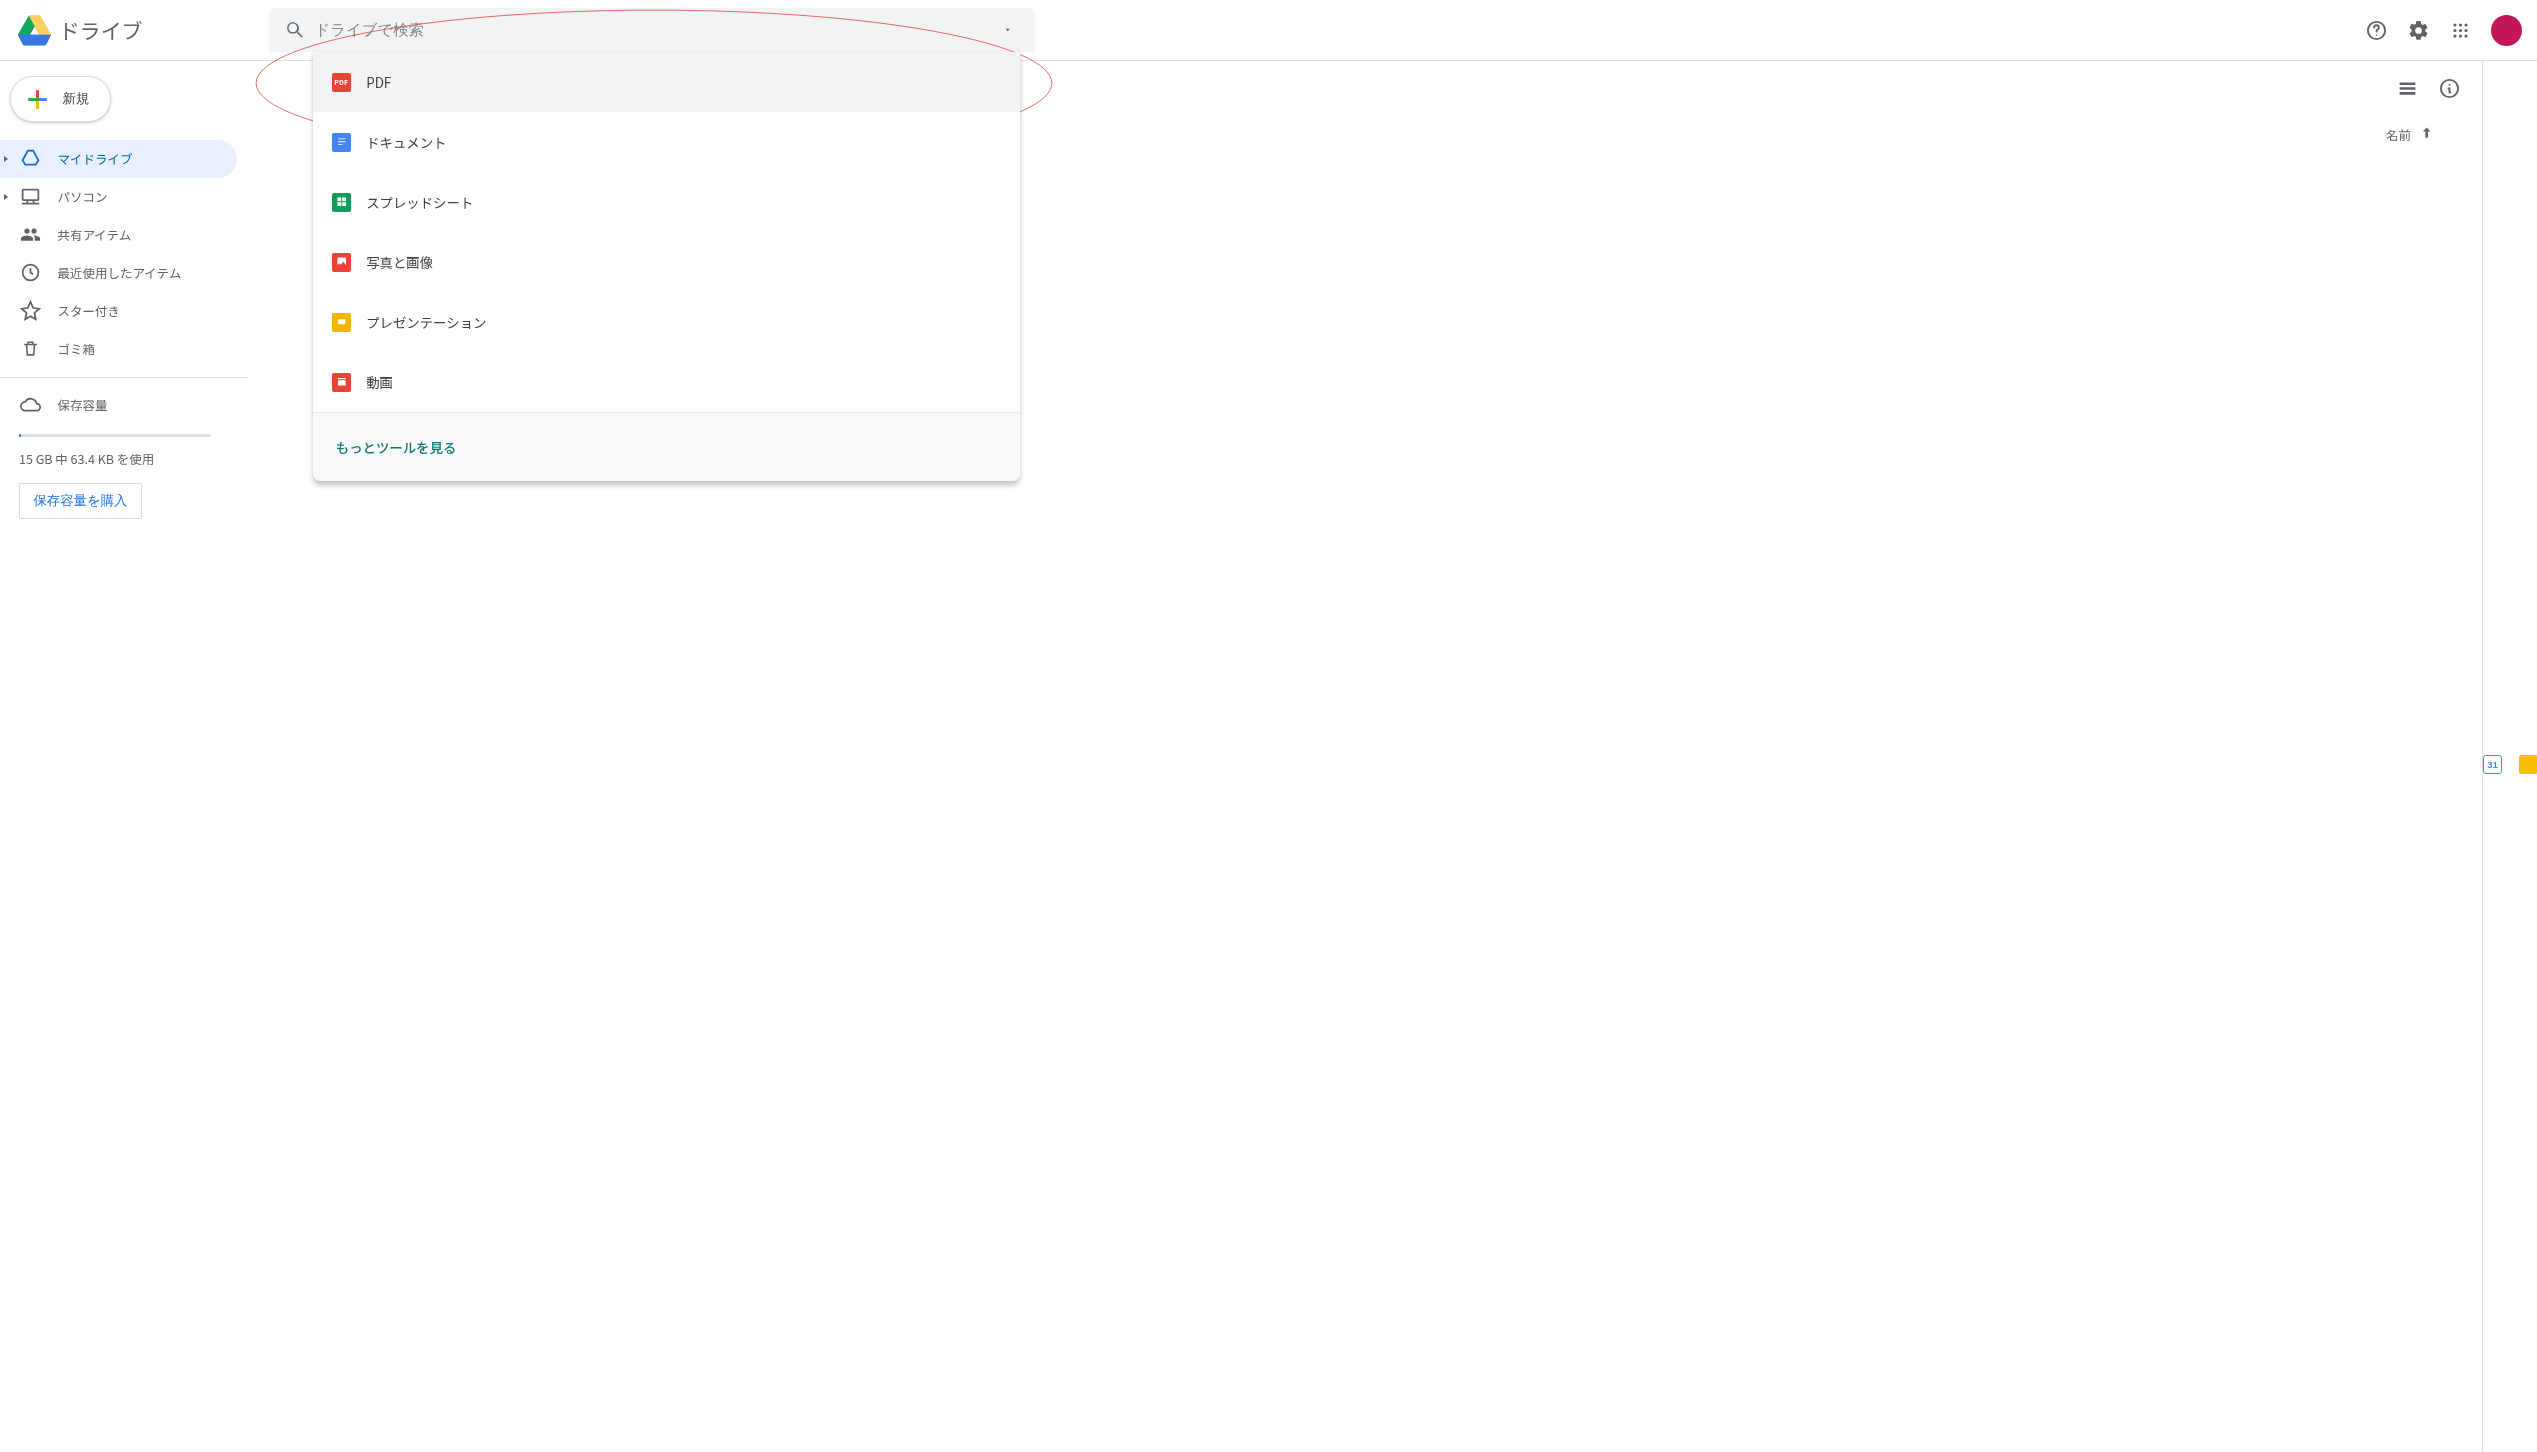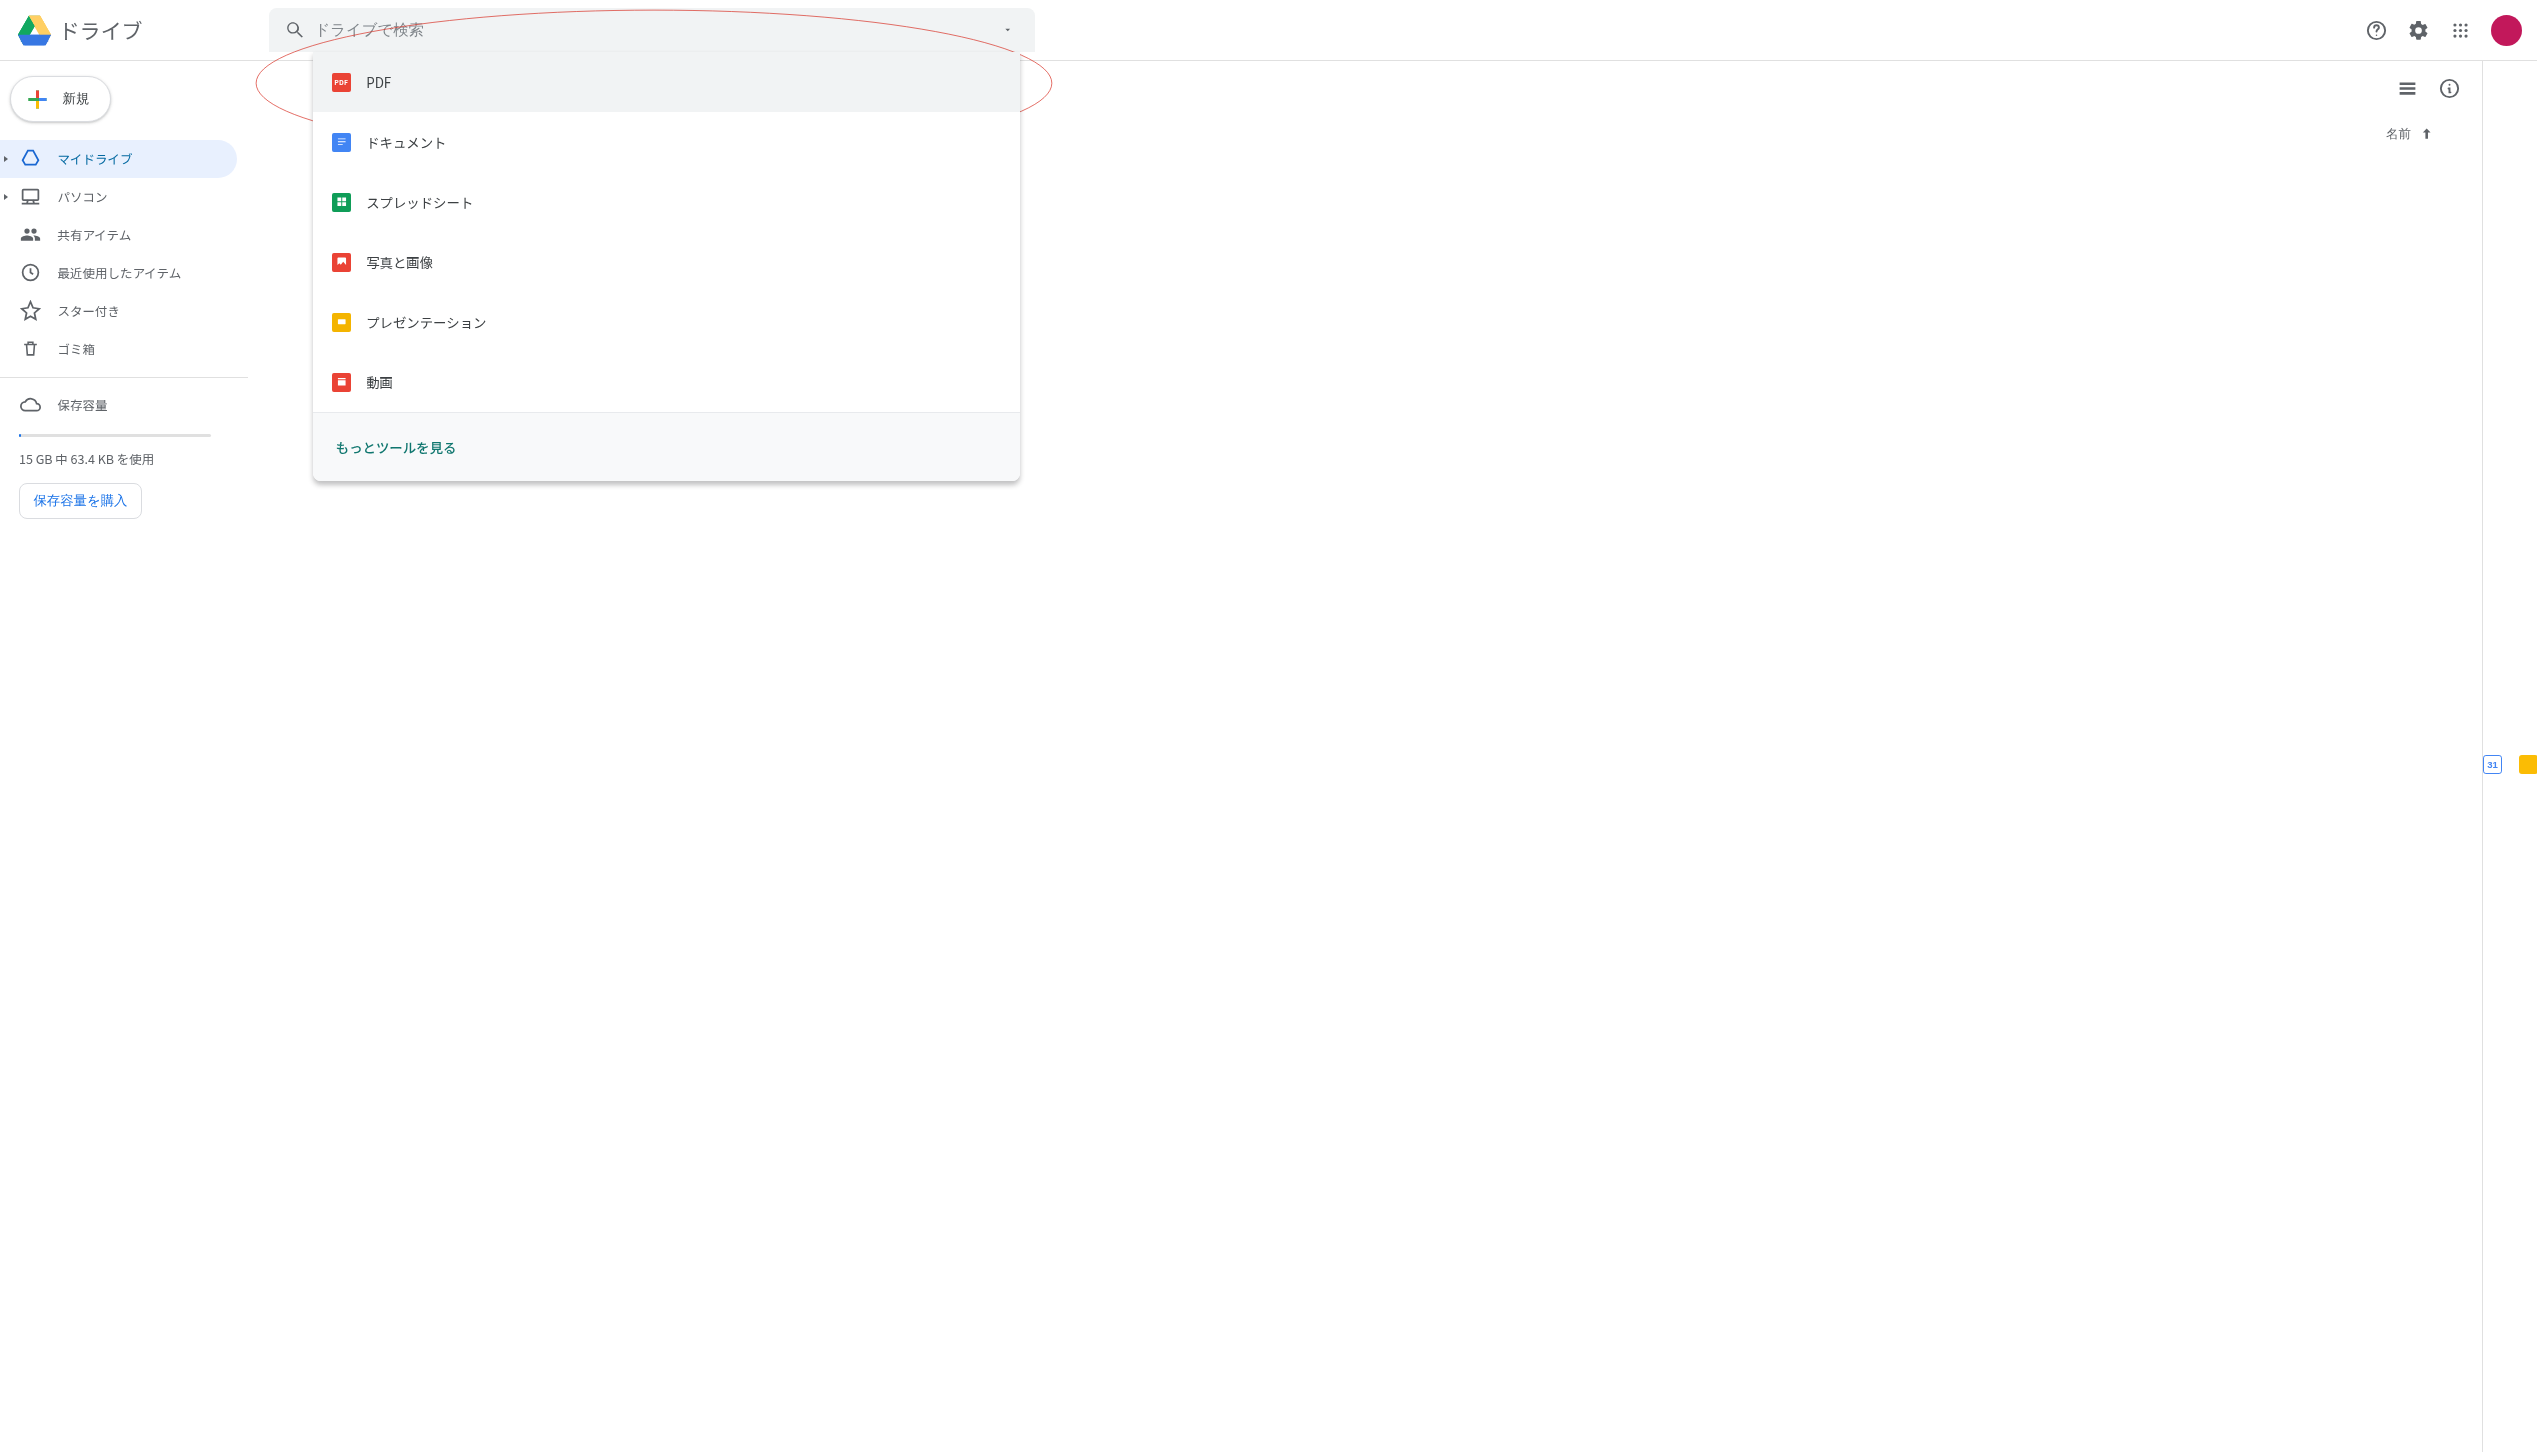--- a/index.html
+++ b/index.html
@@ -192,21 +192,21 @@
     position: relative;
   }
   .storage-line::after {
     content: ""; position: absolute; left: 0; top: 0; bottom: 0; width: 1.9px;
     background: #1a73e8; border-radius: 1.9px;
   }
   .storage-text { font-size: 12.5px; color: #5f6368; margin-top: 11.5px; }
   .buy-btn {
     margin-top: 15.4px;
     border: 1px solid #dadce0; background:#fff; color:#1a73e8;
-    font-size: 13.4px; padding: 7.7px 13.4px; border-radius: 8px; cursor: pointer;
+    font-size: 13.4px; padding: 7.7px 13.4px; border-radius: 1px; cursor: pointer;
   }
 
   
   .main {
     flex: 1;
     border-right: 1px solid #e0e0e0;
     display: flex; flex-direction: column;
   }
   .main-toolbar {
     height: 54px;
@@ -220,21 +220,21 @@
     display: flex; align-items: center; justify-content: center;
     color: #5f6368; cursor: pointer;
   }
   .column-header {
     height: 38px;
     display: flex; align-items: center; justify-content: flex-end;
     padding: 0 48px 0 19px;
     color: #5f6368; font-size: 12.5px;
   }
   .col-head {
-    display: flex; gap: 7.7px; cursor: pointer; font-family: Liberation Serif, serif;
+    display: flex; gap: 7.7px; cursor: pointer;
   }
 
   
   .rail {
     width: 54px;
     display: flex; align-items: center;
     padding-top: 15.4px;
     gap: 17.3px;
   }
   .rail-btn {

